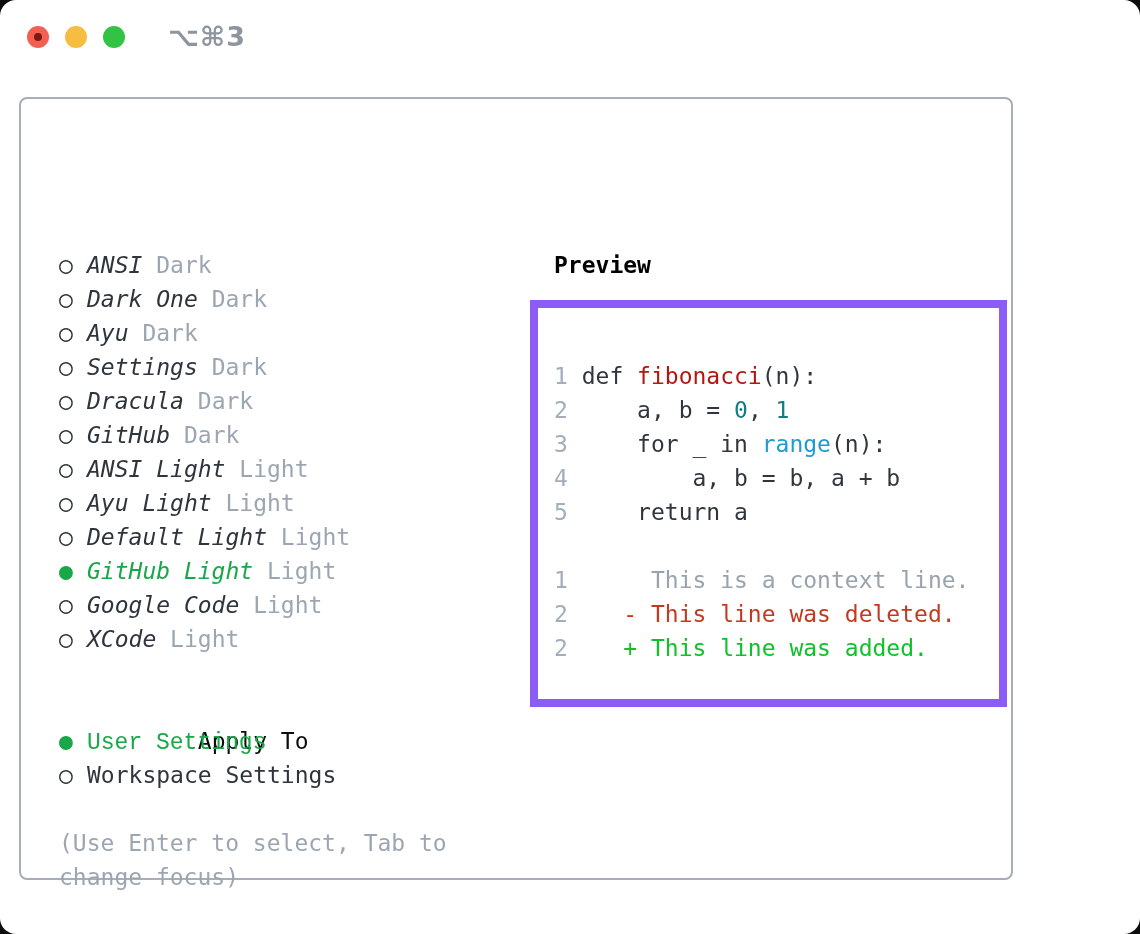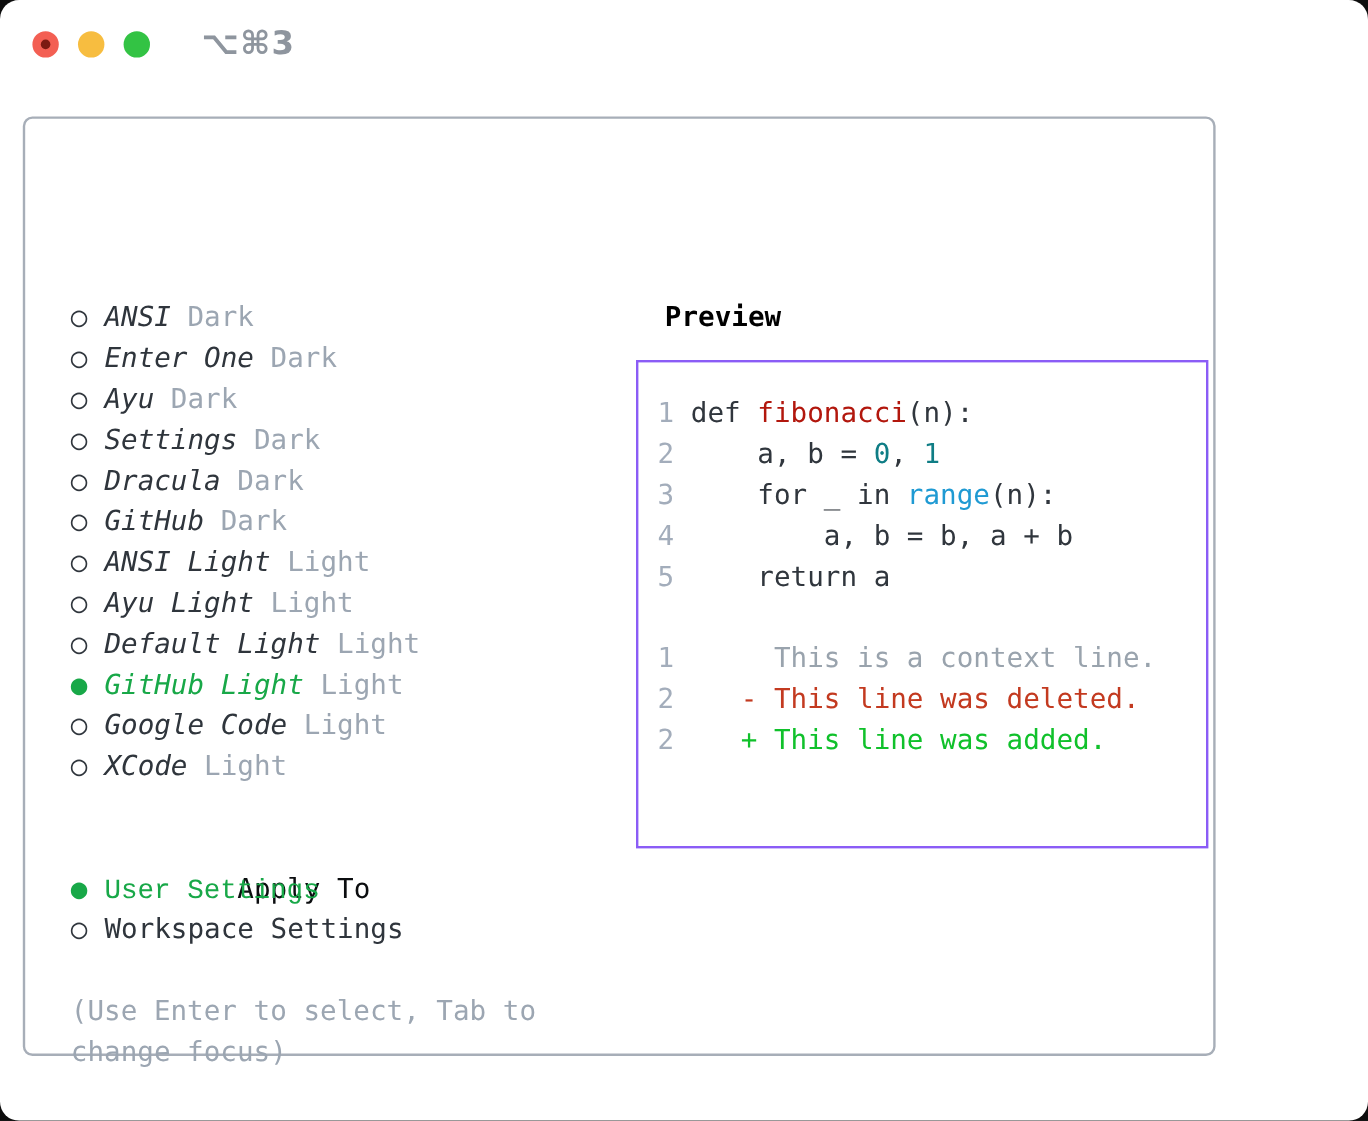--- a/index.html
+++ b/index.html
@@ -45,22 +45,22 @@
   .opt-label { color:#2f353c; }
   .opt-label.sel { color:#18a848;font-family:Liberation Mono, monospace; }
   .hint { color:#9ca6b2; }
   
   .preview-title {
     position:absolute; left:501px; top:149px; height:34px;
     font-size:23px; line-height:34px; font-weight:bold; color:#000000;margin-left:32px;
   }
   .preview-box {
     position:absolute; left:509px; top:201px; width:477px; height:407px;
-    border:2px solid #8b5cf6; box-sizing:border-box; background:#ffffff;
-    padding:26px 0 0 16px; overflow:hidden;
+    border:8px solid #8b5cf6; box-sizing:border-box; background:#ffffff;
+    padding:51px 0 0 16px; overflow:hidden;
   }
   .pline { height:34px; white-space:pre; font-size:23px; line-height:34px; }
   .gutter { color:#a3adbb; }
   .c-d   { color:#30363d; }
   .c-red { color:#b2170d; }
   .c-num { color:#0f7d85; }
   .c-fn  { color:#1f9ad3; }
   .c-ctx { color:#99a3ad; }
   .c-del { color:#c33a20; }
   .c-add { color:#10c12b;margin-top:28px; }
@@ -75,21 +75,21 @@
   </span>
   <span class="dot yellow"></span>
   <span class="dot green"></span>
   <span class="win-title">⌥⌘3</span>
 
   <div class="panel">
 
     <div class="left-col">
       <div id="theme-items">
           <div class="row"><span class="marker">○</span><span class="theme-name">ANSI</span><span class="variant"> Dark</span></div>
-          <div class="row"><span class="marker">○</span><span class="theme-name">Enter One</span><span class="variant"> Dark</span></div>
+          <div class="row"><span class="marker">○</span><span class="theme-name">Dark One</span><span class="variant"> Dark</span></div>
           <div class="row"><span class="marker">○</span><span class="theme-name">Ayu</span><span class="variant"> Dark</span></div>
           <div class="row"><span class="marker">○</span><span class="theme-name">Settings</span><span class="variant"> Dark</span></div>
           <div class="row"><span class="marker">○</span><span class="theme-name">Dracula</span><span class="variant"> Dark</span></div>
           <div class="row"><span class="marker">○</span><span class="theme-name">GitHub</span><span class="variant"> Dark</span></div>
           <div class="row"><span class="marker">○</span><span class="theme-name">ANSI Light</span><span class="variant"> Light</span></div>
           <div class="row"><span class="marker">○</span><span class="theme-name">Ayu Light</span><span class="variant"> Light</span></div>
           <div class="row"><span class="marker">○</span><span class="theme-name">Default Light</span><span class="variant"> Light</span></div>
           <div class="row"><span class="marker sel">●</span><span class="theme-name sel">GitHub Light</span><span class="variant"> Light</span></div>
           <div class="row"><span class="marker">○</span><span class="theme-name">Google Code</span><span class="variant"> Light</span></div>
           <div class="row"><span class="marker">○</span><span class="theme-name">XCode</span><span class="variant"> Light</span></div>

